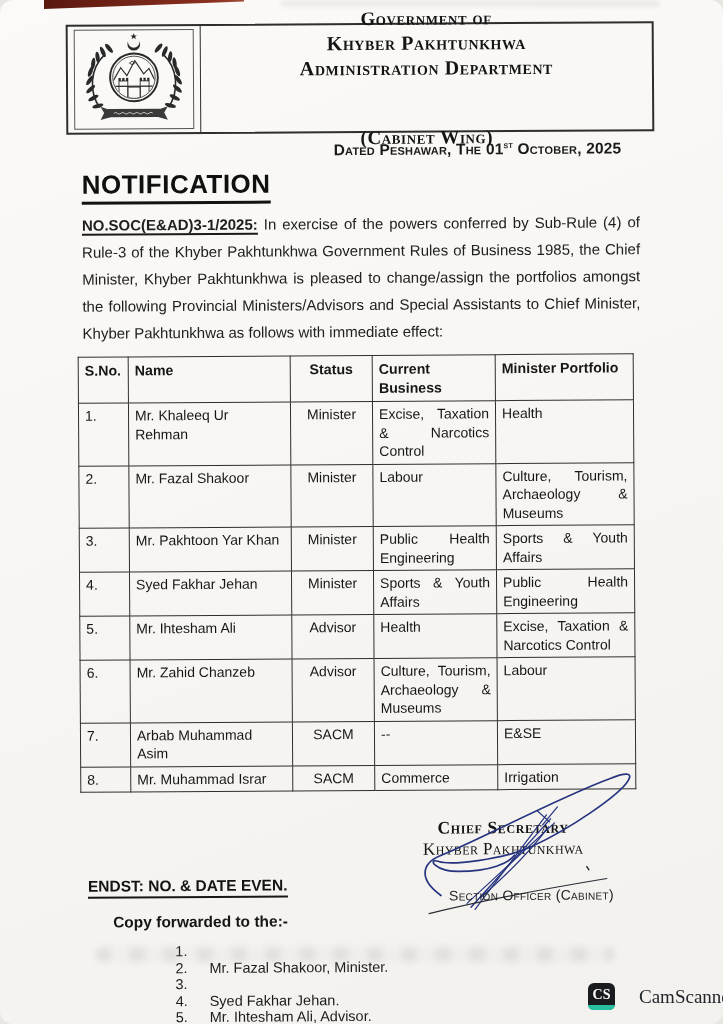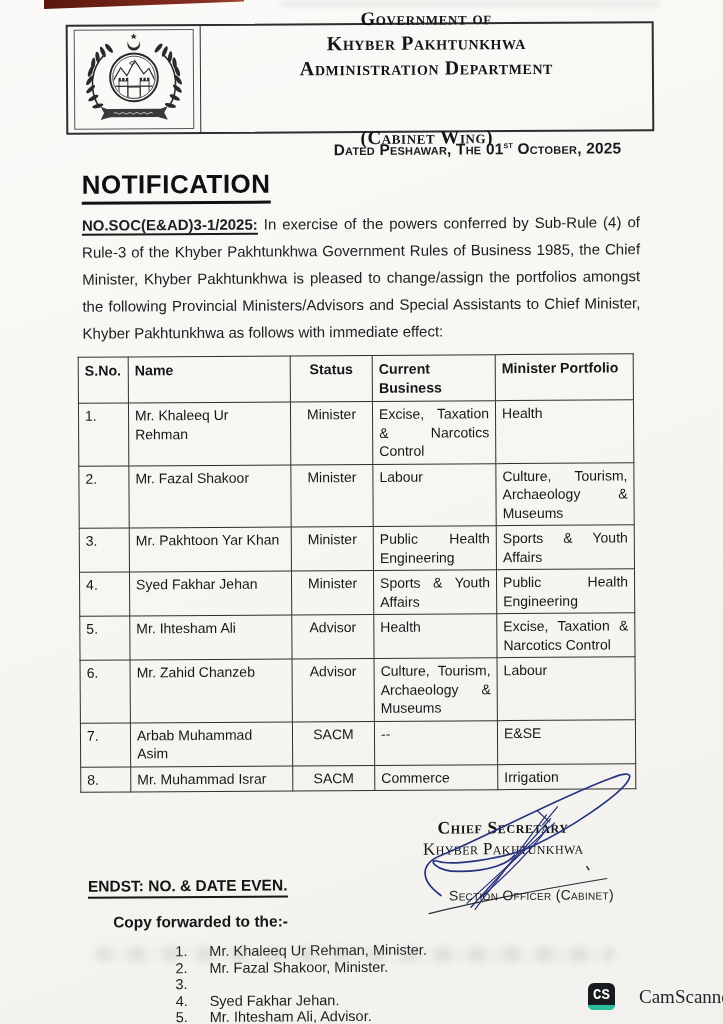--- a/index.html
+++ b/index.html
@@ -1,18 +1,18 @@
 <!DOCTYPE html>
 <html style="--ink-blue: #26337f; --camscanner-teal: #27bf9f; --scan-wedge: #5a170e;"><head>
 <meta charset="utf-8">
 <style>
   html,body{margin:0;padding:0;}
   body{width:723px;height:1024px;overflow:hidden;background:#e8e6e2;font-family:"Liberation Sans",sans-serif;}
   .page{position:relative;width:723px;height:1024px;overflow:hidden;
-        background:linear-gradient(160deg,#fbfaf8 0%,#f7f6f3 45%,#f2f1ed 100%);}
+        background:linear-gradient(160deg,#fbfaf8 0%,#f7f6f3 45%,#f2f1ed 100%);border-radius:13px;}
   .scan-wedge{position:absolute;top:0;left:44px;width:200px;height:9px;
         background:linear-gradient(90deg,var(--scan-wedge,#5a170e),#8a3020 85%,#a0503a);
         clip-path:polygon(0 0,100% 0,100% 18%,0 100%);}
   .scan-streak{position:absolute;top:0;left:280px;width:380px;height:7px;background:#9a9a98;
         opacity:.14;filter:blur(2px);border-radius:4px;}
   .bleed{position:absolute;top:947px;left:95px;width:520px;height:15px;opacity:.5;
         background:repeating-linear-gradient(90deg,rgba(125,125,130,.30) 0 16px,rgba(160,160,165,.10) 16px 34px);
         filter:blur(3px);border-radius:8px;}
   .doc{position:absolute;inset:0;transform:rotate(-0.35deg);transform-origin:50% 40%;color:#1e1e1e;}
 
@@ -71,21 +71,21 @@
   .sign-svg{position:absolute;left:0;top:0;}
   .officer-label{position:absolute;left:38px;top:120px;font-variant:small-caps;font-size:14px;
         letter-spacing:.3px;color:#1c1c1c;white-space:nowrap;}
 
   
   .cs-footer{position:absolute;left:588px;top:983px;display:flex;align-items:center;}
   .cs-icon{position:relative;width:27px;height:27px;background:#191c1e;border-radius:6px;
         display:flex;align-items:center;justify-content:center;}
   .cs-icon .strip{position:absolute;left:0;right:0;bottom:0;height:5px;
         background:var(--camscanner-teal,#27bf9f);border-radius:0 0 6px 6px;}
-  .cs-icon .cs-txt{color:#fff;font-weight:bold;font-size:14px;margin-top:-3px;font-family:Liberation Mono, monospace;}
+  .cs-icon .cs-txt{color:#fff;font-weight:bold;font-size:14px;margin-top:-3px;font-family:Liberation Serif, serif;}
   .cs-name{margin-left:24px;font-family:"Liberation Serif",serif;font-size:19px;color:#23262b;}
 
   .ink{stroke:var(--ink-blue,#26337f);fill:none;stroke-linecap:round;}
   .emb{stroke:#2a2a2a;fill:none;}
 </style>
 </head>
 <body>
 
 <div class="page">
   <div class="scan-wedge"></div>
@@ -239,21 +239,20 @@
       <div class="sig-title">Chief Secretary</div>
       <div class="sig-org">Khyber Pakhtunkhwa</div>
     </div>
 
     <div class="endst"><span>ENDST: NO. &amp; DATE EVEN.</span></div>
     <div class="copy-label">Copy forwarded to the:-</div>
 
     <div class="copy-list">
       <div class="copy-item">
           <span class="copy-no">1.</span>
-          <span>Mr. Khaleeq Ur Rehman, Minister.</span>
         </div>
       <div class="copy-item">
           <span class="copy-no">2.</span>
           <span>Mr. Fazal Shakoor, Minister.</span>
         </div>
       <div class="copy-item">
           <span class="copy-no">3.</span>
         </div>
       <div class="copy-item">
           <span class="copy-no">4.</span>

